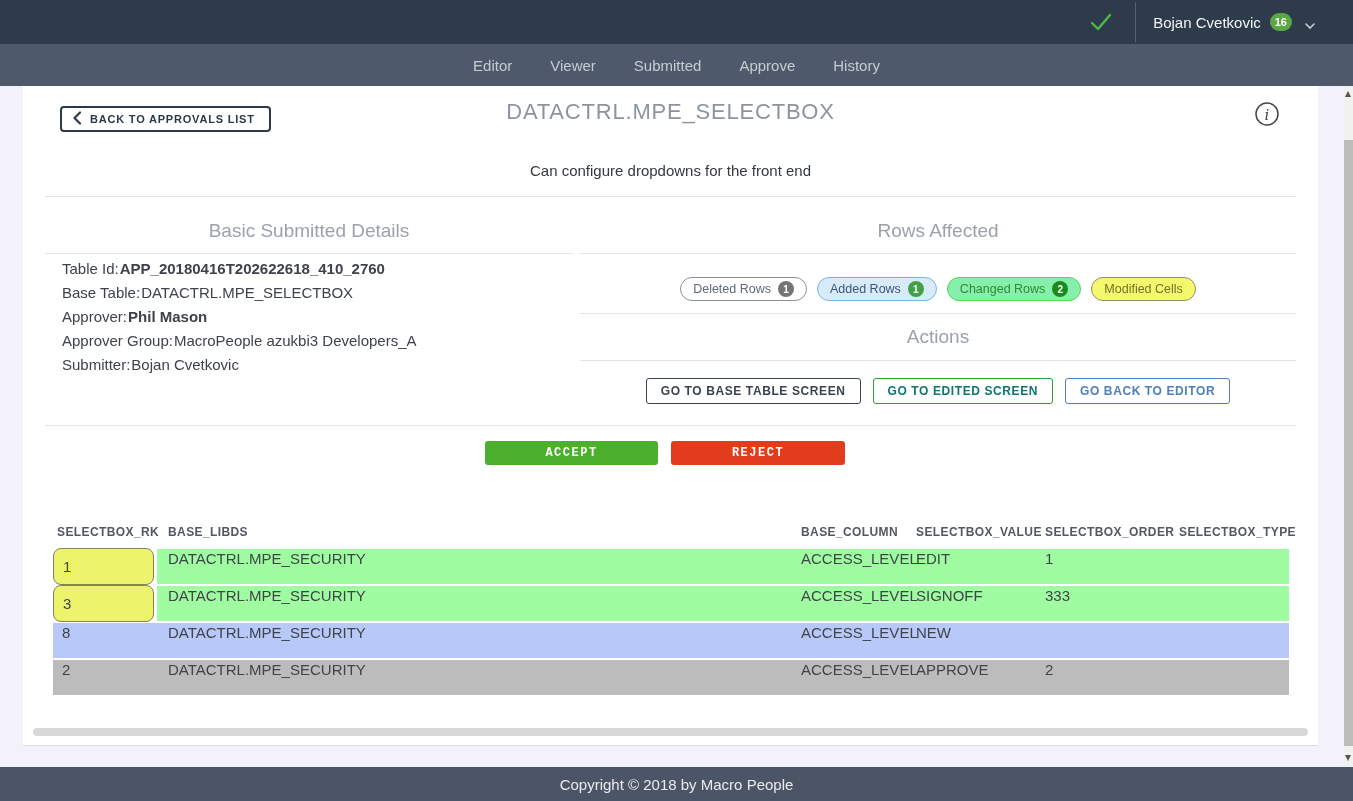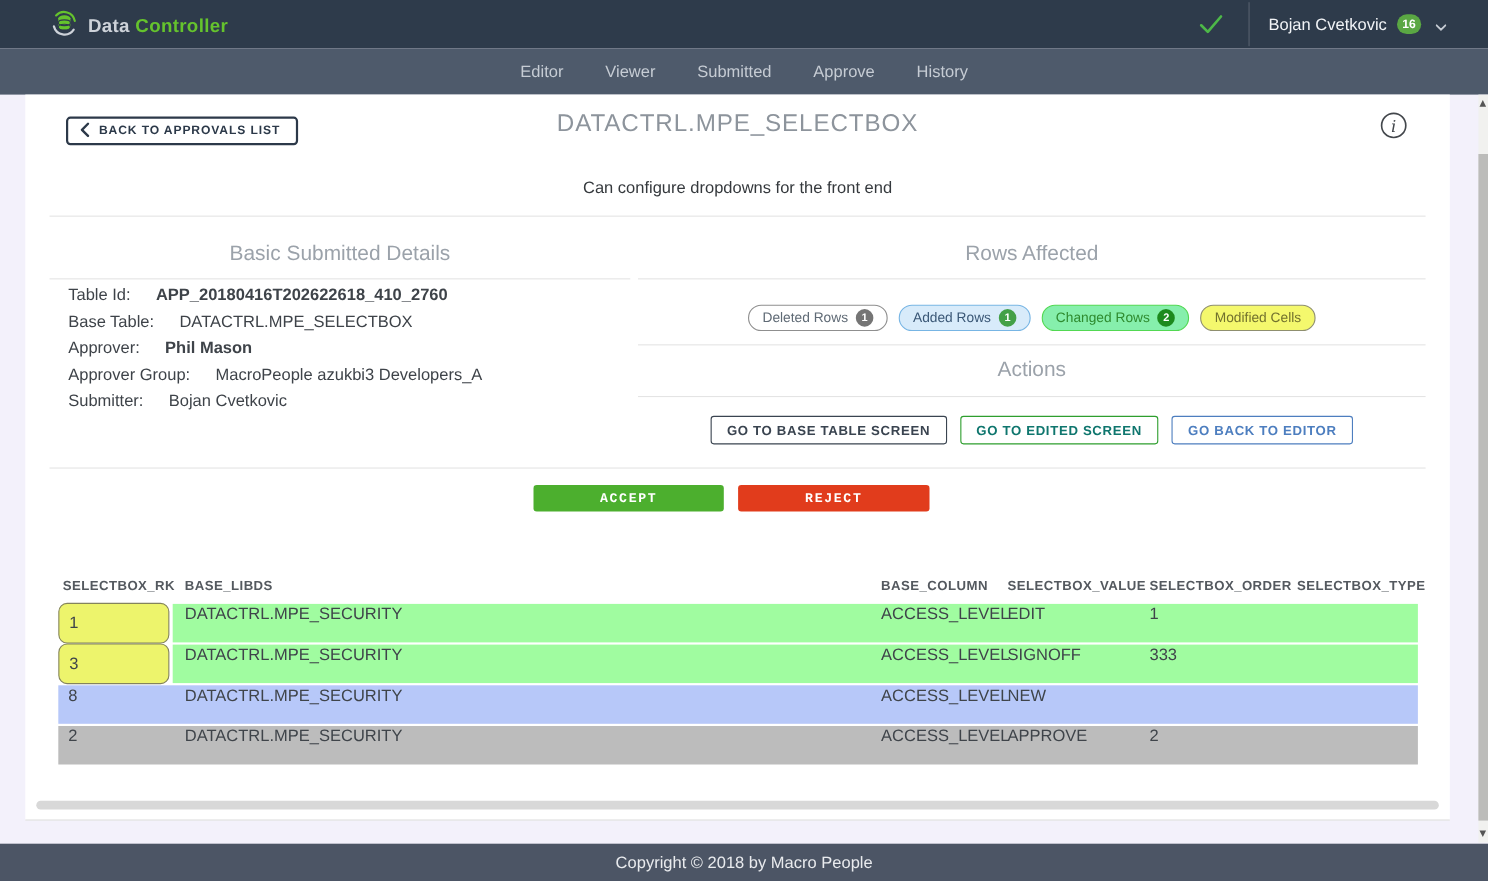--- a/index.html
+++ b/index.html
@@ -40,21 +40,21 @@
   .div-right-3 { left:557px; width:716px; top:274px; }
   .div-wide    { left:22px; right:22px; top:339px; }
 
   .panel-heading { position:absolute; font-size:19px; color:#9ba2aa; text-align:center; }
   .h-details { left:22px; width:528px; top:134px; }
   .h-rows    { left:557px; width:716px; top:134px; }
   .h-actions { left:557px; width:716px; top:240px; }
 
   .details-list { position:absolute; left:39px; top:171px; width:500px; }
   .detail-line { font-size:15px; color:#3e4349; line-height:24px; white-space:nowrap; }
-  .detail-line .dval { margin-left:23px; }
+  .detail-line .dval { margin-left:1px; }
   .detail-line .bold { font-weight:bold; }
 
   
   .badges-row { position:absolute; left:557px; width:716px; top:191px; display:flex; justify-content:center; gap:10px; }
   .pill { height:24px; border-radius:13px; display:flex; align-items:center; gap:7px; padding:0 12px; font-size:12.5px; border:1.5px solid transparent; }
   .pill .count { width:16px; height:16px; border-radius:50%; color:#fff; font-size:10px; font-weight:bold; display:flex; align-items:center; justify-content:center; }
   .pill-deleted { background:#ffffff; border-color:#8f8f8f; color:#5f6a75; }
   .pill-deleted .count { background:#757575; }
   .pill-added { background:#d8ebfa; border-color:#77b5e4; color:#3a5776; }
   .pill-added .count { background:#43a047; }
@@ -103,34 +103,20 @@
   .arr { position:absolute; left:1px; width:0; height:0; }
   .arr-up { top:5px; border-left:3.5px solid transparent; border-right:3.5px solid transparent; border-bottom:6px solid #555; }
   .arr-down { bottom:5px; border-left:3.5px solid transparent; border-right:3.5px solid transparent; border-top:6px solid #555; }
 </style>
 </head>
 <body>
 
 <div id="app">
 
   <div class="topbar">
-    <div class="logo">
-      <span>
-        <svg width="27" height="27" viewBox="0 0 27 27">
-          <path d="M4 16 A10 10 0 0 0 22 19" fill="none" stroke="#cdd2d9" stroke-width="2" stroke-linecap="round"></path>
-          <path d="M23 11 A10 10 0 0 0 6 6" fill="none" stroke="#65c32d" stroke-width="2" stroke-linecap="round"></path>
-          <ellipse cx="13.5" cy="8.5" rx="5.5" ry="2.6" fill="#65c32d"></ellipse>
-          <path d="M8 8.5 v4 a5.5 2.6 0 0 0 11 0 v-4" fill="#65c32d"></path>
-          <path d="M8 12.5 v4 a5.5 2.6 0 0 0 11 0 v-4" fill="#65c32d"></path>
-          <ellipse cx="13.5" cy="12.7" rx="5.5" ry="2.6" fill="none" stroke="#2e3b4b" stroke-width="1"></ellipse>
-          <ellipse cx="13.5" cy="16.7" rx="5.5" ry="2.6" fill="none" stroke="#2e3b4b" stroke-width="1"></ellipse>
-        </svg>
-      </span>
-      <span class="logo-text"><span class="lg1">Data</span><span class="lg2">Controller</span></span>
-    </div>
     <span class="top-check">
       <svg width="26" height="26" viewBox="0 0 26 26">
           <path d="M4 14 L10 20 L22 6" fill="none" stroke="#4db848" stroke-width="2.4" stroke-linecap="round" stroke-linejoin="round"></path>
         </svg>
     </span>
     <div class="top-divider"></div>
     <div class="userbox">
       <span class="username">Bojan Cvetkovic</span>
       <span class="user-badge">16</span>
       <span class="chev-down">

